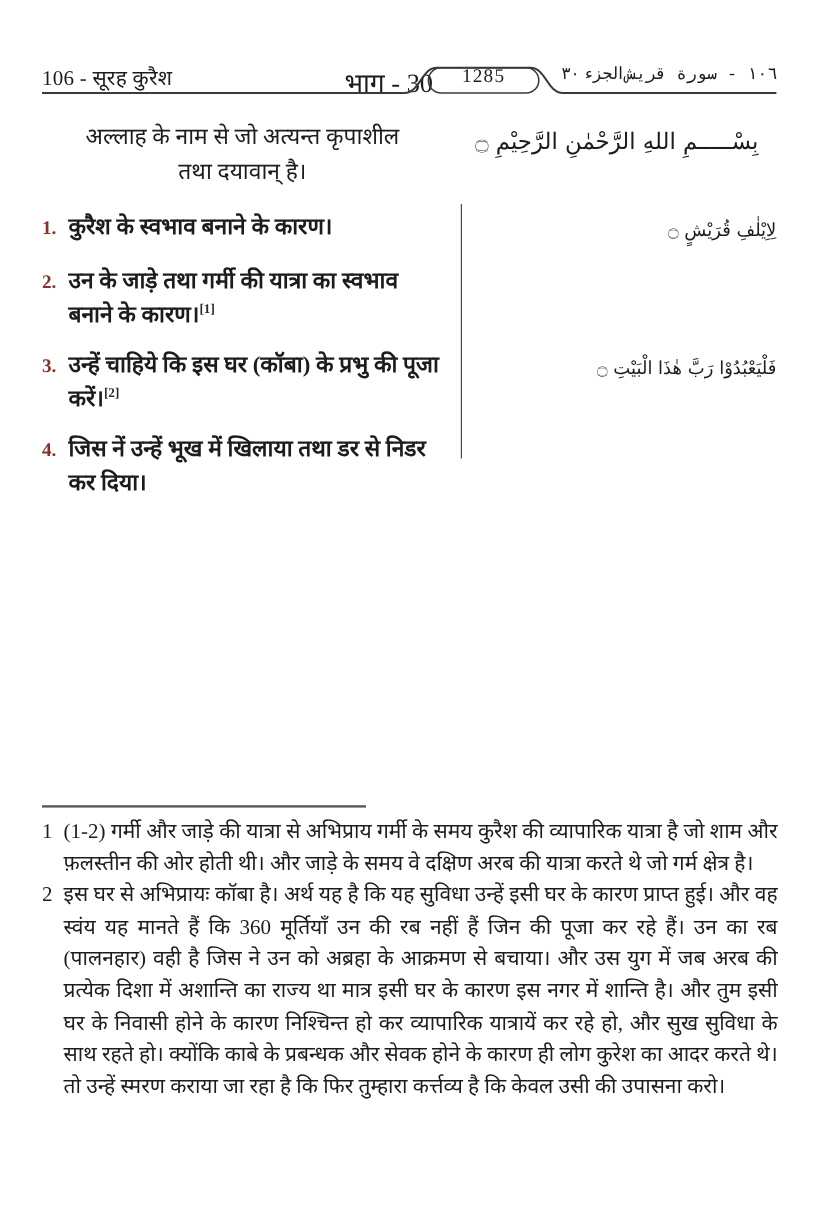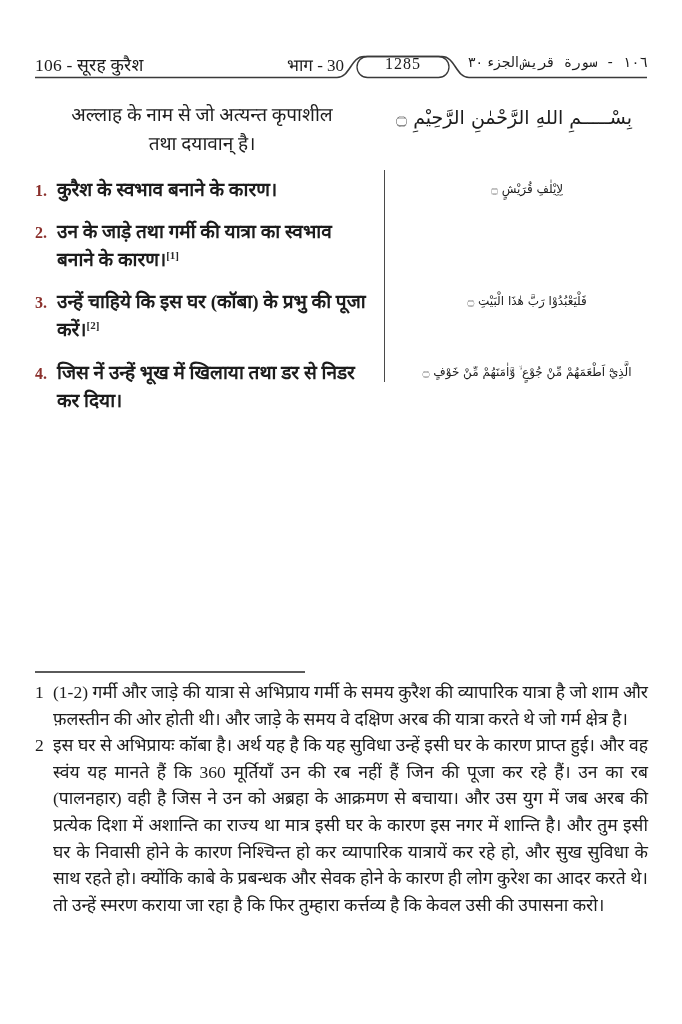--- a/index.html
+++ b/index.html
@@ -8,21 +8,21 @@
     position: relative;
     background: #ffffff;
     color: #1c1c1c;
     font-family: "Liberation Serif", "DejaVu Serif", serif;
     overflow: hidden;
   }
   .abs { position: absolute; }
 
   
   .hdr-left    { left: 35px;  top: 52px; font-size: 17.5px; letter-spacing: .2px; }
-  .hdr-part    { left: 287px; top: 53px; font-size: 17px; }
+  .hdr-part    { left: 287px; top: 53px; font-size: 22px; }
   .hdr-pageno  { left: 356px; top: 55px; width: 94px; text-align: center;
                  font-size: 16px; font-weight: normal; letter-spacing: 1px; }
   .hdr-juz     { left: 468px; top: 54px; font-size: 14px; direction: rtl;
                  font-family: "DejaVu Sans", sans-serif; }
   .hdr-right   { right: 34px; top: 54px; font-size: 14px; direction: rtl;
                  font-family: Liberation Mono, monospace; }
   .hdr-rule-svg { left: 0; top: 42px; }
 
   
   .bism-hindi  { left: 62px; top: 100px; width: 280px; text-align: center;
@@ -33,21 +33,21 @@
 
   
   .verses { left: 35px; top: 176px; width: 612px; }
   .verse-row { display: flex; justify-content: space-between; align-items: flex-start;
                margin-bottom: 14px; }
   .verse-hindi { display: flex; width: 338px; font-size: 19px; line-height: 1.48; }
   .vnum { color: #8a2f2b; font-weight: bold; font-size: 16px; width: 22px;
           flex: 0 0 22px; padding-top: 3px; }
   .vtext { flex: 1; font-weight: bold; }
   .vtext sup { font-size: 11px; color: #2a2a2a; }
-  .verse-arabic { width: 240px; text-align: center; direction: rtl; font-size: 12px;
+  .verse-arabic { width: 240px; text-align: right; direction: rtl; font-size: 15px;
                   line-height: 1.9; padding-top: 2px;
                   font-family: "DejaVu Sans", "DejaVu Serif", sans-serif; }
   .col-divider { left: 384px; top: 170px; width: 1.3px; height: 212px; background: #4a4a4a; }
 
   
   .fn-rule { left: 35px; top: 671px; width: 270px; height: 2px; background: #5a5a5a; }
   .footnotes { left: 35px; top: 679px; width: 613px; }
   .fn-row { display: flex; font-size: 17.5px; line-height: 1.52; }
   .fn-num { flex: 0 0 18px; width: 18px; font-weight: normal; }
   .fn-text { flex: 1; text-align: justify; text-justify: inter-word; }
@@ -95,21 +95,20 @@
       <span class="vtext"><span>उन्हें चाहिये कि इस घर (कॉबा) के प्रभु की पूजा करें।</span><sup>[2]</sup></span>
     </div>
     <div class="verse-arabic">فَلْيَعْبُدُوْا رَبَّ هٰذَا الْبَيْتِ ۝</div>
   </div>
 
   <div class="verse-row">
     <div class="verse-hindi">
       <span class="vnum">4.</span>
       <span class="vtext"><span>जिस नें उन्हें भूख में खिलाया तथा डर से निडर कर दिया।</span><sup></sup></span>
     </div>
-    <div class="verse-arabic">الَّذِيْٓ اَطْعَمَهُمْ مِّنْ جُوْعٍ ۙ وَّاٰمَنَهُمْ مِّنْ خَوْفٍ ۝</div>
   </div>
 
 </div>
 
 <div class="abs fn-rule"></div>
 
 <div class="abs footnotes">
   <div class="fn-row">
     <span class="fn-num">1</span>
     <span class="fn-text">(1-2) गर्मी और जाड़े की यात्रा से अभिप्राय गर्मी के समय कुरैश की व्यापारिक यात्रा है जो शाम और फ़लस्तीन की ओर होती थी। और जाड़े के समय वे दक्षिण अरब की यात्रा करते थे जो गर्म क्षेत्र है।</span>

